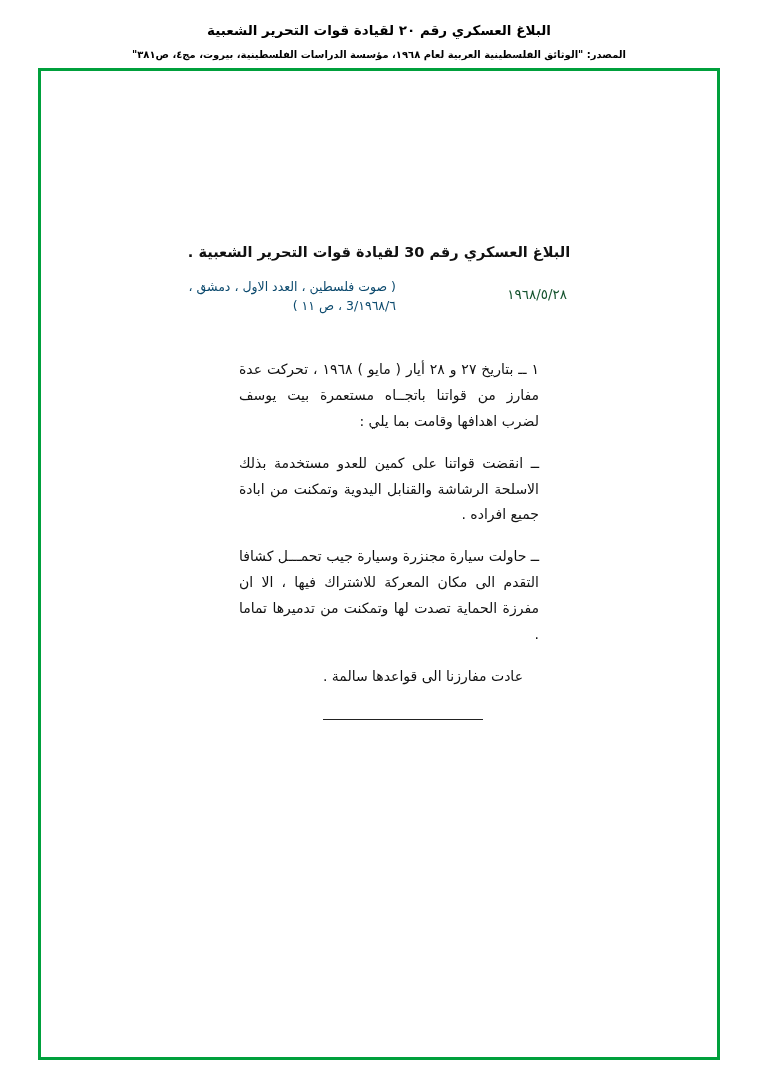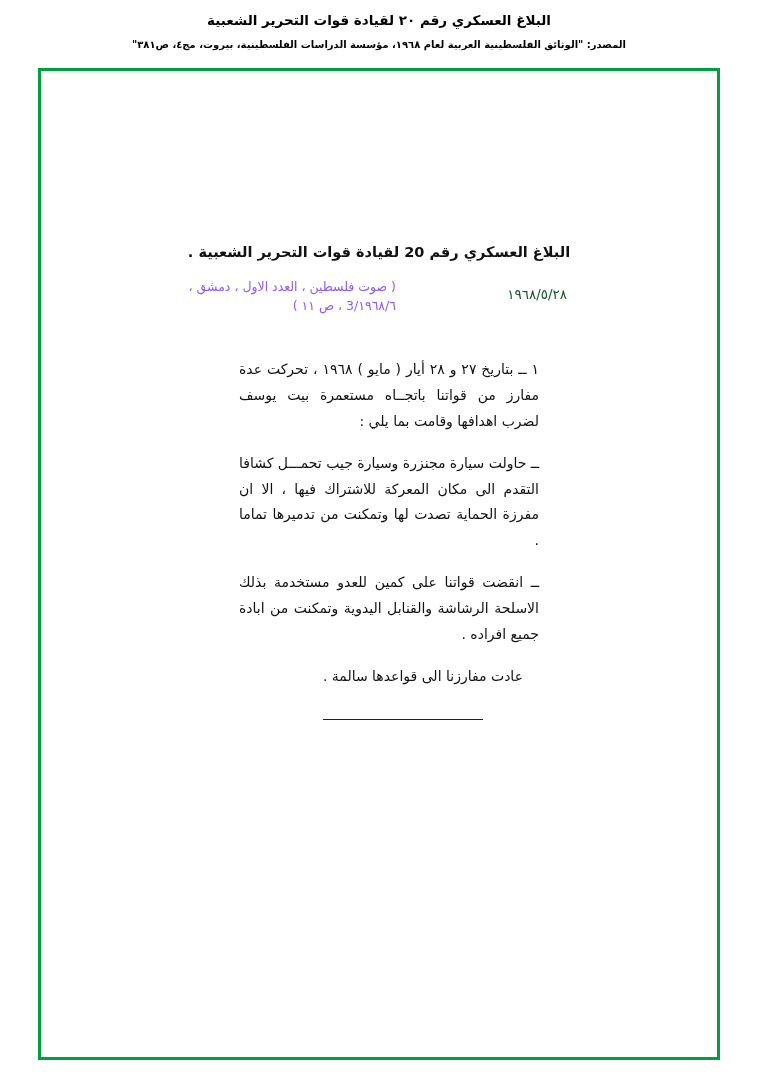--- a/index.html
+++ b/index.html
@@ -13,21 +13,21 @@
     position: relative;
     font-family: "Liberation Sans", sans-serif;
     color: #000000;
     overflow: hidden;
   }
 
   
   .header {
     width: 100%;
     text-align: center;
-    padding-top: 12px;
+    padding-top: 22px;
     box-sizing: border-box;
   }
   .header-title {
     font-family: "DejaVu Sans", sans-serif;
     font-weight: bold;
     font-size: 13.5px;
     letter-spacing: 0px;
     color: #000;
     line-height: 1.3;
     direction: rtl;
@@ -86,21 +86,21 @@
   .source-block {
     position: absolute;
     top: 206px;
     left: 105px;
     width: 250px;
     text-align: left;
     font-family: "DejaVu Sans", sans-serif;
     font-size: 12.5px;
     line-height: 1.55;
     direction: rtl;
-    color: #8b5cf6;
+    color: #0c4a6e;
   }
   .source-block div { text-align: right; }
 
   .body-col {
     position: absolute;
     top: 272px;
     right: 178px;
     width: 300px;
     direction: rtl;
     text-align: justify;
@@ -133,32 +133,32 @@
 <body>
 
 <div class="header">
   <div class="header-title">البلاغ العسكري رقم ٢٠ لقيادة قوات التحرير الشعبية</div>
   <div class="header-source">المصدر: "الوثائق الفلسطينية العربية لعام ١٩٦٨، مؤسسة الدراسات الفلسطينية، بيروت، مج٤، ص٣٨١"</div>
 </div>
 
 <div class="page-frame">
   <div class="page-inner">
 
-    <div class="doc-title">البلاغ العسكري رقم 20 لقيادة قوات التحرير الشعبية .</div>
+    <div class="doc-title">البلاغ العسكري رقم 30 لقيادة قوات التحرير الشعبية .</div>
 
     <div class="date-line">١٩٦٨/٥/٢٨</div>
 
     <div class="source-block">
       <div>( صوت فلسطين ، العدد الاول ، دمشق ،</div>
       <div>١٩٦٨/٦/3 ، ص ١١ )</div>
     </div>
 
     <div class="body-col">
       <p class="para">١ ــ بتاريخ ٢٧ و ٢٨ أيار ( مايو ) ١٩٦٨ ، تحركت عدة مفارز من قواتنا باتجــاه مستعمرة بيت يوسف لضرب اهدافها وقامت بما يلي :</p>
+      <p class="para dash">ــ انقضت قواتنا على كمين للعدو مستخدمة بذلك الاسلحة الرشاشة والقنابل اليدوية وتمكنت من ابادة جميع افراده .</p>
       <p class="para dash">ــ حاولت سيارة مجنزرة وسيارة جيب تحمـــل كشافا التقدم الى مكان المعركة للاشتراك فيها ، الا ان مفرزة الحماية تصدت لها وتمكنت من تدميرها تماما .</p>
-      <p class="para dash">ــ انقضت قواتنا على كمين للعدو مستخدمة بذلك الاسلحة الرشاشة والقنابل اليدوية وتمكنت من ابادة جميع افراده .</p>
       <p class="para tail">عادت مفارزنا الى قواعدها سالمة .</p>
     </div>
 
     <div class="rule"></div>
 
   </div>
 </div>
 
 </body></html>

